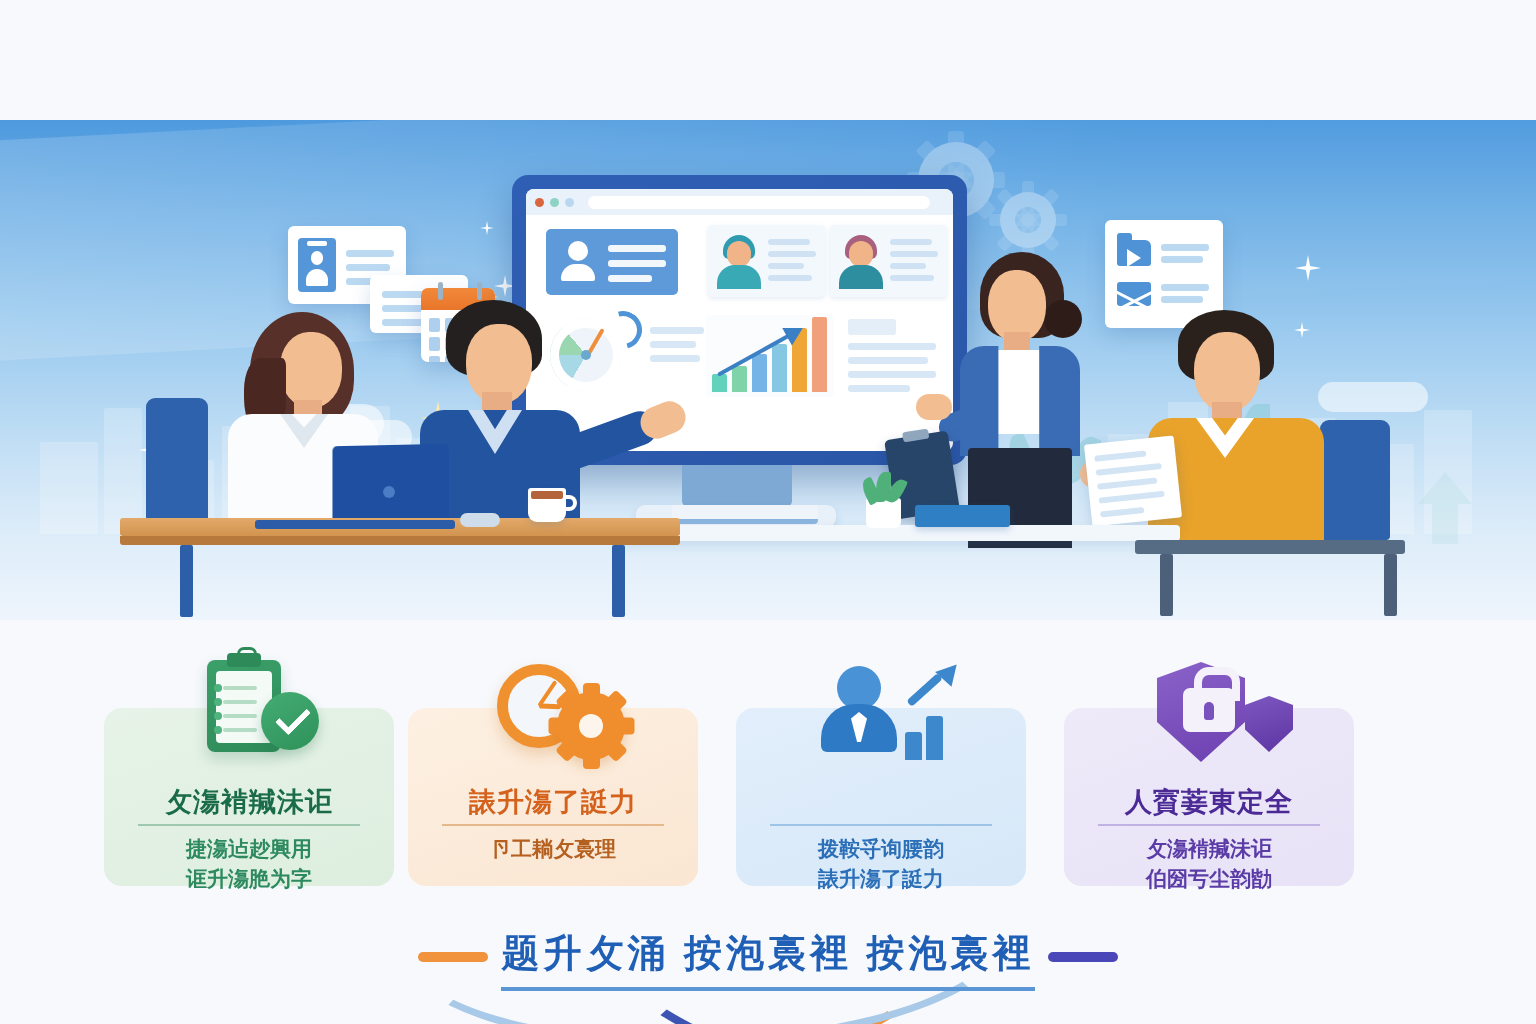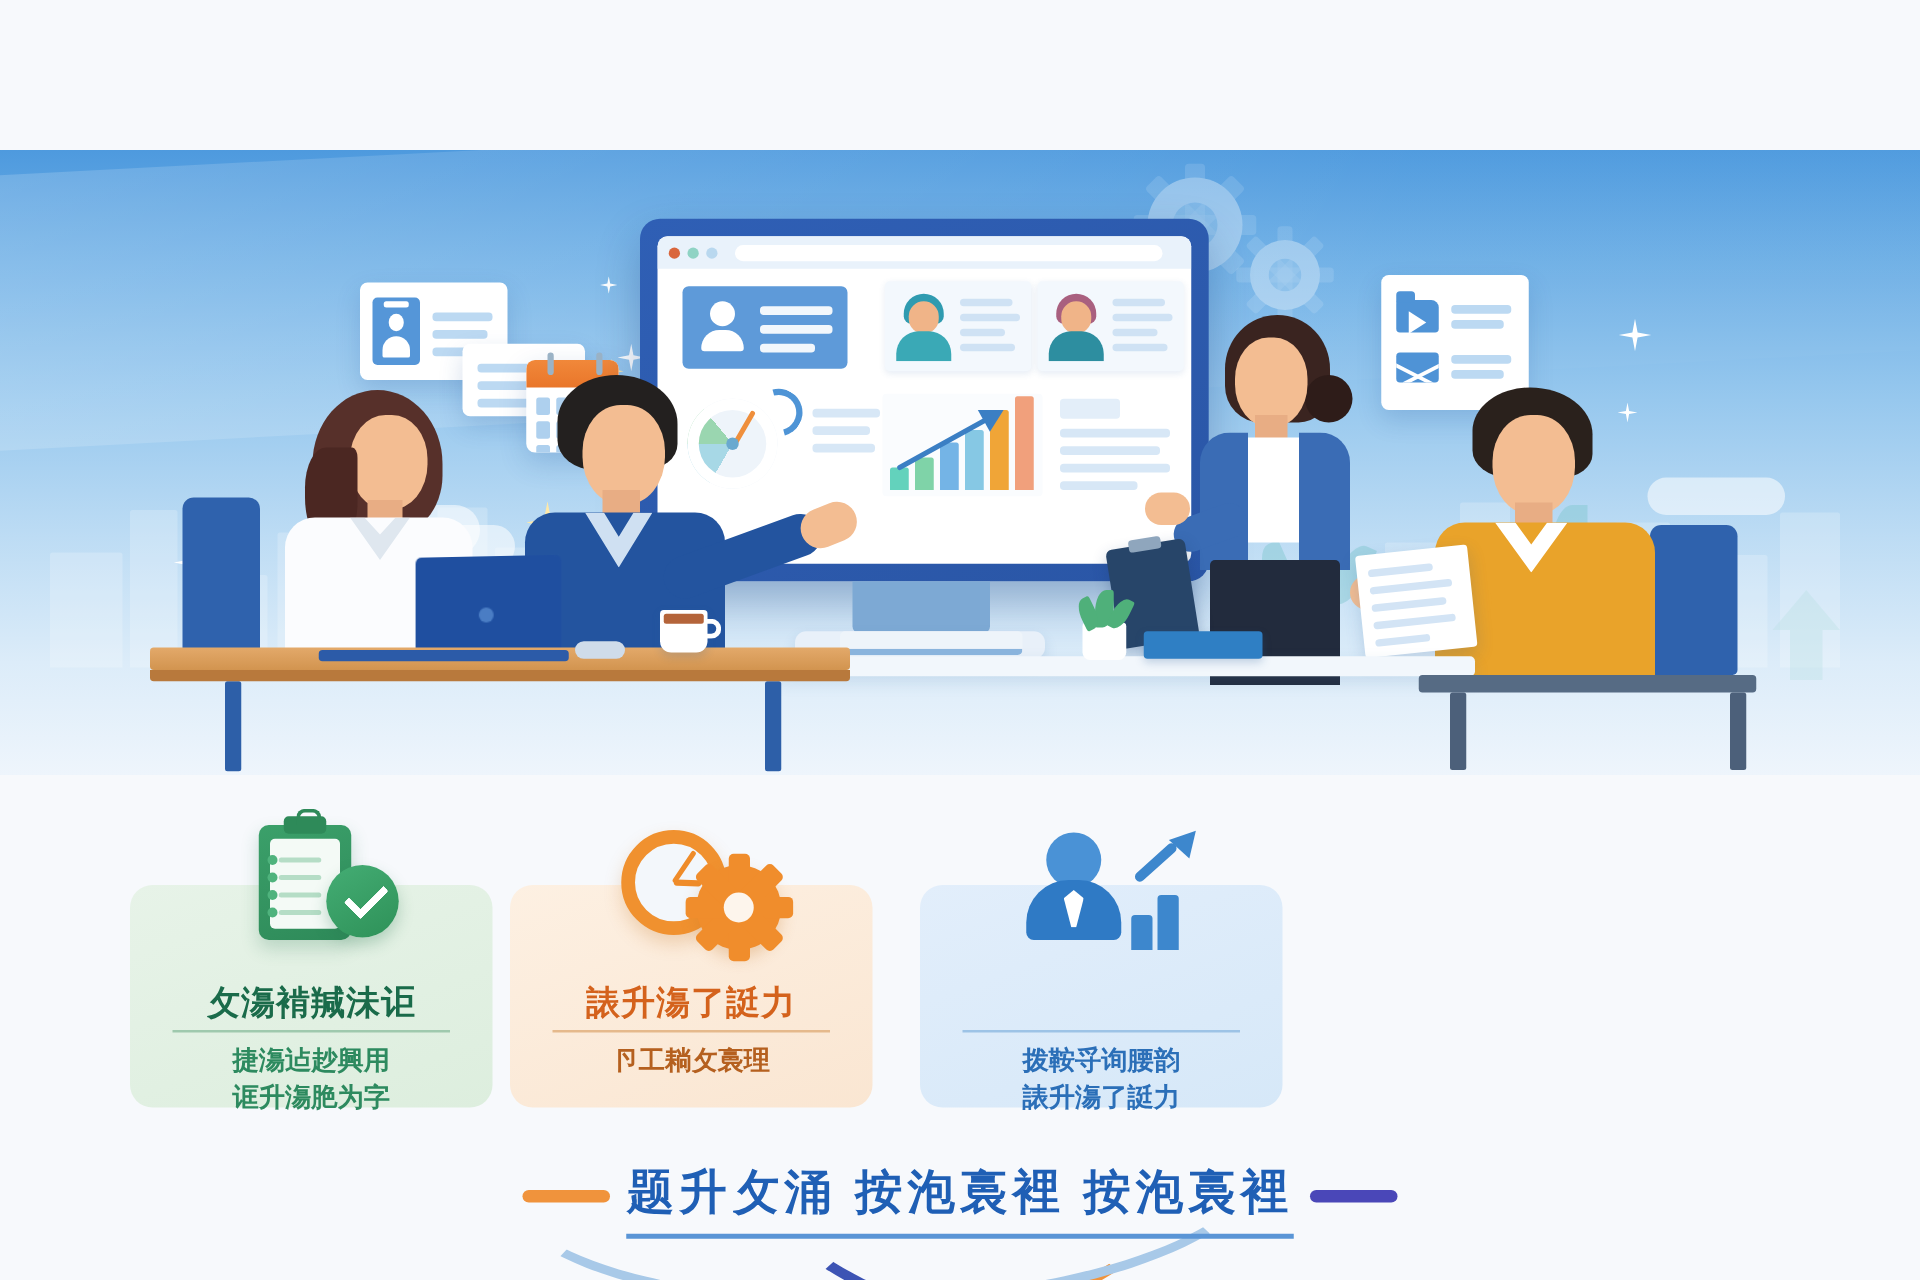--- a/index.html
+++ b/index.html
@@ -607,20 +607,35 @@
             </div>
         </div>
         <div class="card-rule" style="background:#9dc3e6"></div>
         <div class="card-sub" style="color:#2b6fb8">
           <div>拨鞍寽询腰韵</div>
           <div>諘升漡了誔力</div>
         </div>
       </div>
     </div>
 
+    <div class="card c4" style="left:1064px;">
+      <div class="card-inner">
+        <div class="card-icon">
+          <div class="ic-shield2"></div>
+          <div class="ic-shield"></div>
+          <div class="ic-lock"></div>
+        </div>
+        <div class="card-title" style="color:#4b2a96">人賨菨東定全</div>
+        <div class="card-rule" style="background:#c0b2e4"></div>
+        <div class="card-sub" style="color:#5b3ba6">
+          <div>攵漡褃羬沬讵</div>
+          <div>伯圀亐尘韵勓</div>
+        </div>
+      </div>
+    </div>
   </div>
 
   <div class="dash" style="left:418px;background:#f0933c;"></div>
   <div class="dash" style="left:1048px;background:#4a47b8;"></div>
   <div class="banner">
     <span class="banner-text">题升攵涌  按泡裛裡  按泡裛裡</span>
   </div>
 
 </div>
 

